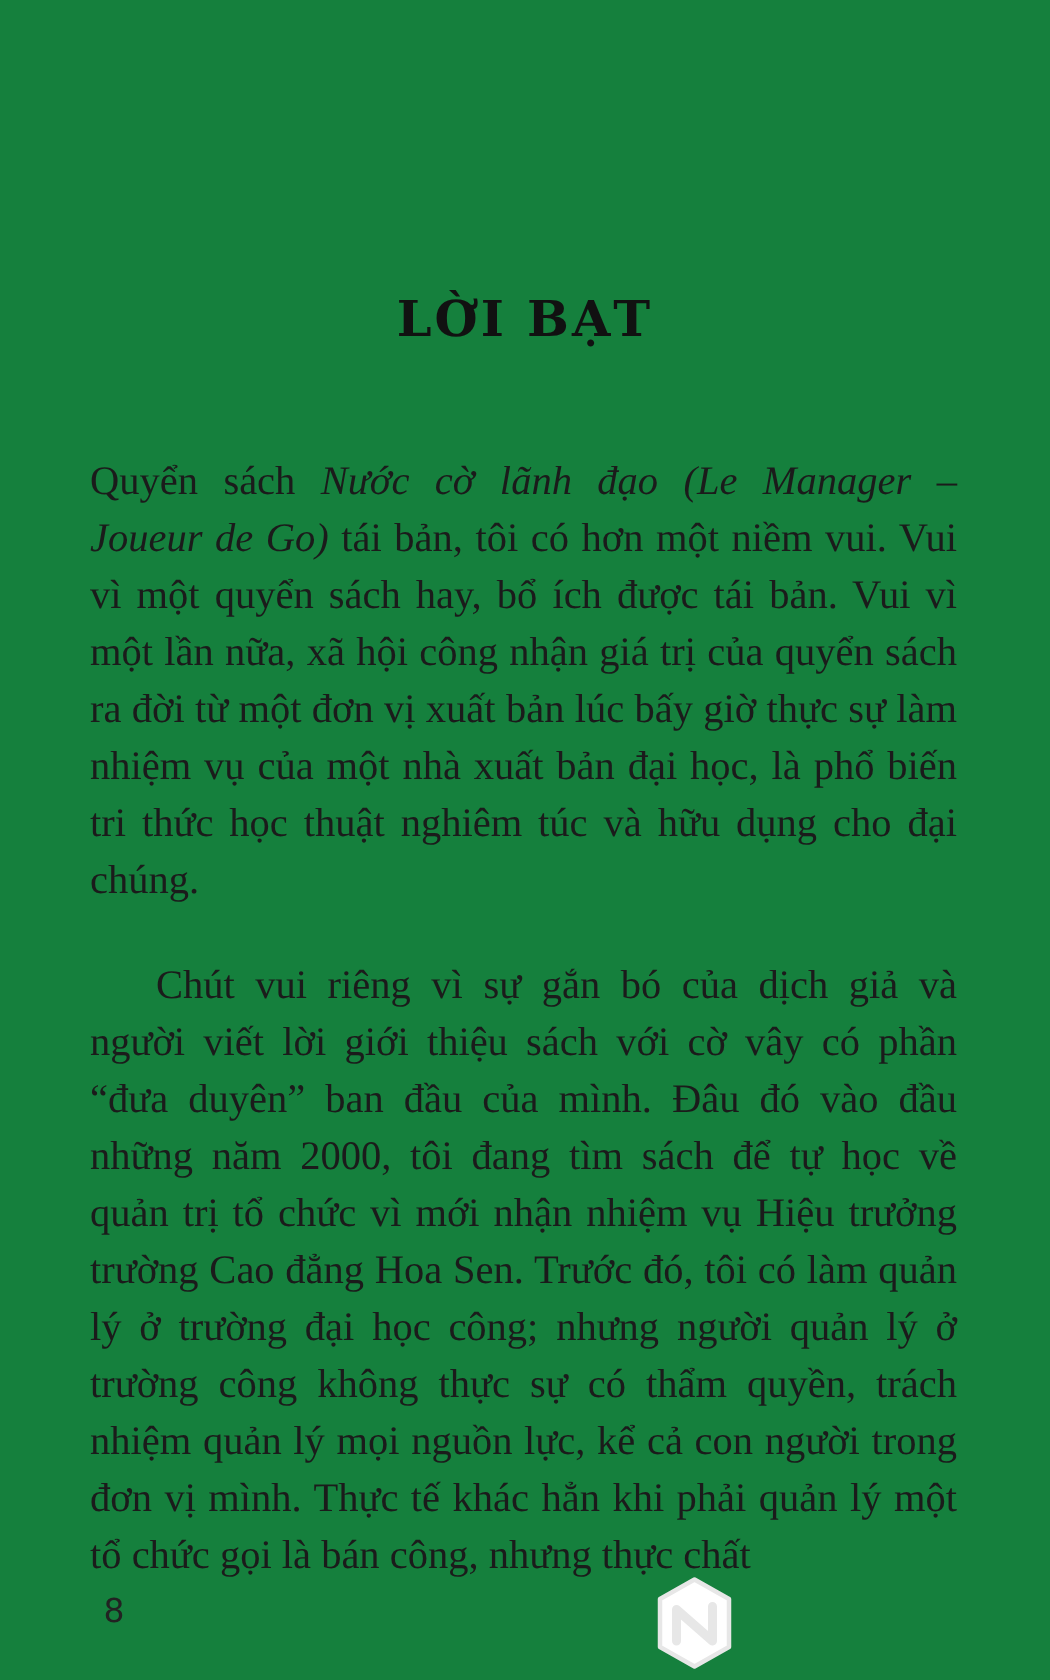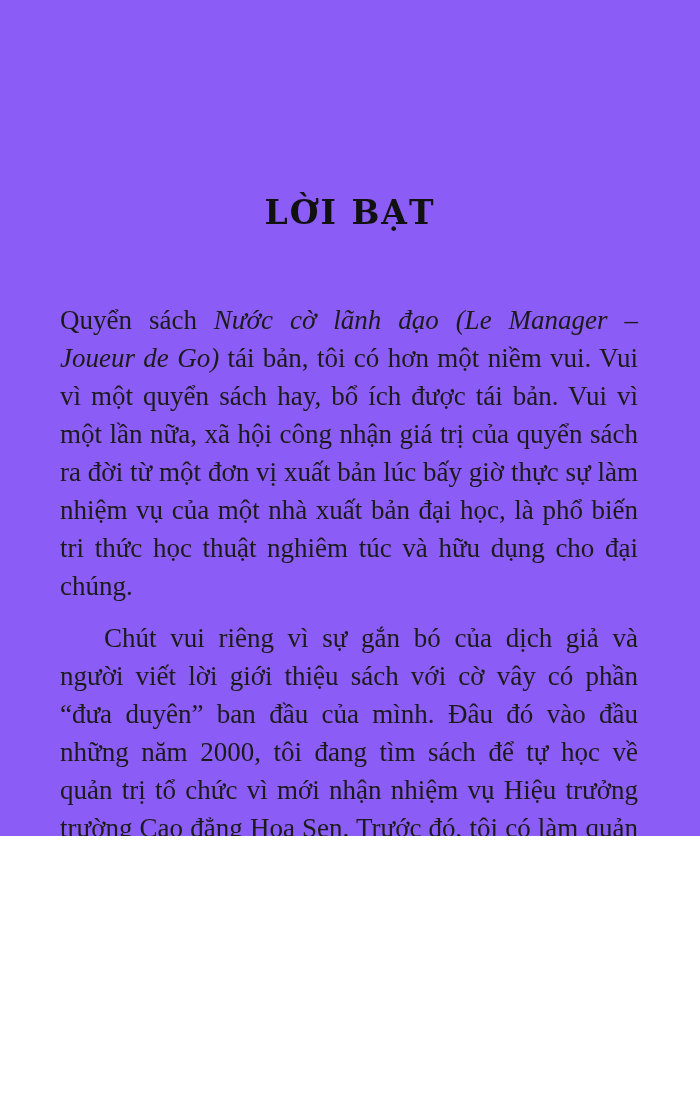--- a/index.html
+++ b/index.html
@@ -1,20 +1,20 @@
 <!DOCTYPE html>
 <html lang="vi"><head>
 <meta charset="utf-8">
 <style>
   html, body { margin: 0; padding: 0; }
   .page {
     position: relative;
     width: 700px;
-    height: 836px;
-    background: #8b5cf6;
+    height: 1120px;
+    background: #15803d;
     font-family: "Liberation Serif", "DejaVu Serif", serif;
     color: #1b1b1b;
     overflow: hidden;
   }
   .title {
     position: absolute;
     top: 193px;
     left: 0;
     width: 100%;
     margin: 0;
@@ -29,21 +29,21 @@
     position: absolute;
     left: 60px;
     width: 578px;
     top: 301px;
     font-size: 27px;
     line-height: 38px;
     text-align: justify;
     text-justify: inter-word;
   }
   .para { margin: 0; }
-  .para + .para { margin-top: 14px; }
+  .para + .para { margin-top: 32px; }
   .para.indent { text-indent: 44px; }
   .para em { font-style: italic; }
   .page-number {
     position: absolute;
     left: 69px;
     top: 1062px;
     font-family: "DejaVu Sans", "Liberation Sans", sans-serif;
     font-size: 22px;
     color: #222222;
   }

